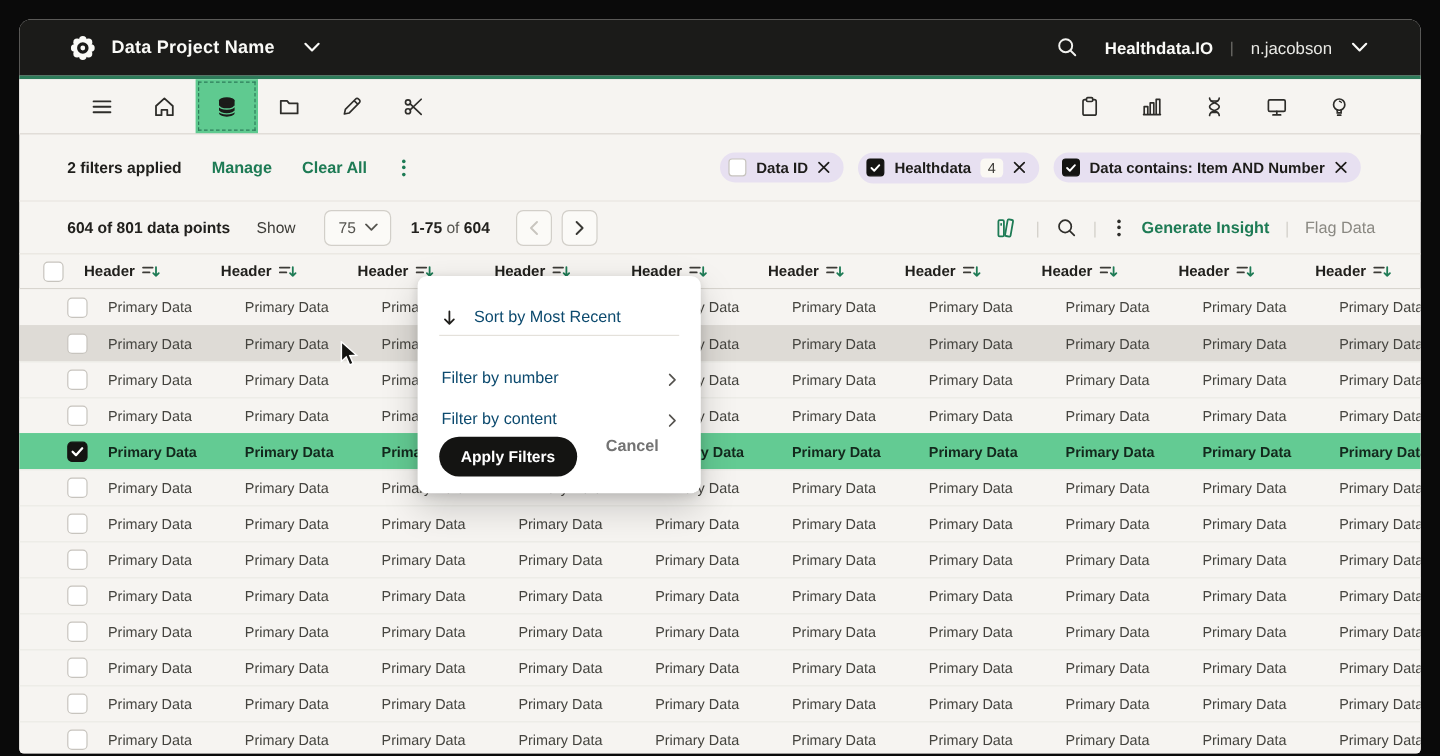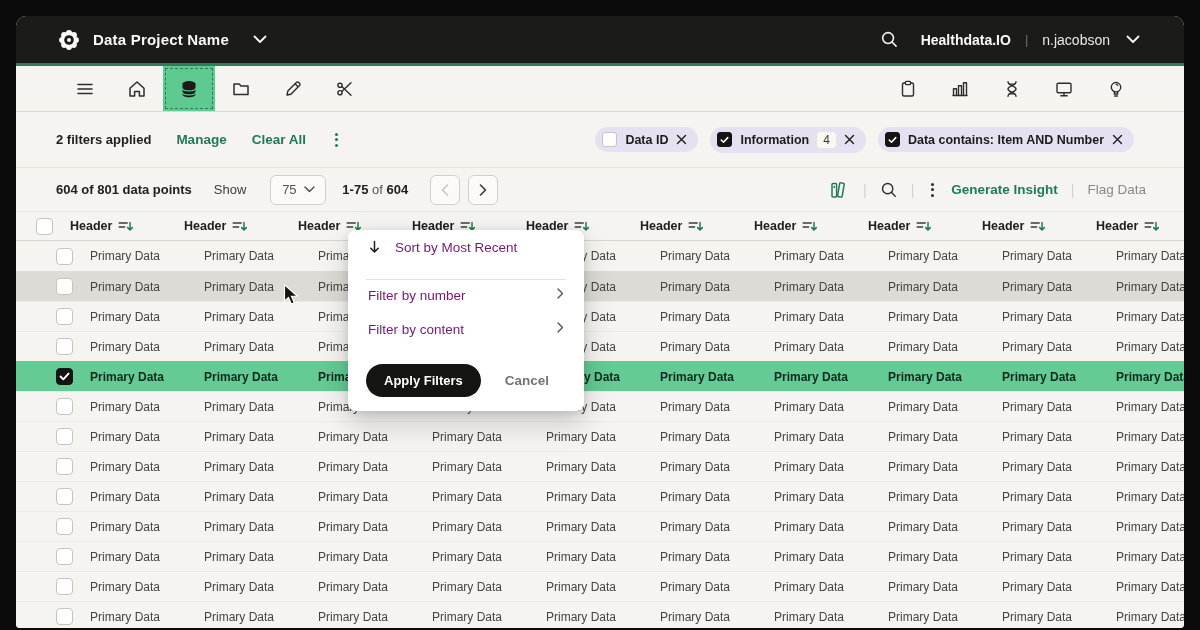--- a/index.html
+++ b/index.html
@@ -68,24 +68,24 @@
        padding-left:40px;background:#f6f4f1;border-top:1px solid #eceae5}
   .rows .row:first-child{border-top:none}
   .row.hover{background:#dedbd6;border-color:#dedbd6}
   .row.selected{background:#63cb93;border-color:#63cb93}
   .cell{font-size:12px;color:#45443f;white-space:nowrap;overflow:hidden}
   .row.selected .cell{font-weight:bold;color:#13291d}
 
   
   .menu{position:absolute;left:348px;top:230px;width:236px;background:#fff;border-radius:8px;
         box-shadow:0 12px 30px rgba(0,0,0,.18),0 2px 8px rgba(0,0,0,.12);padding:10px 0 14px;z-index:6}
-  .menu-item{display:flex;align-items:flex-start;gap:14px;padding:0 20px;height:31px;font-size:13.5px;color:#701a75;cursor:pointer}
+  .menu-item{display:flex;align-items:flex-end;gap:14px;padding:0 20px;height:31px;font-size:13.5px;color:#0c4a6e;cursor:pointer}
   .menu-item .grow{flex:1}
   .menu-divider{height:1px;background:#e4e1db;margin:8px 18px}
-  .menu-actions{display:flex;align-items:center;gap:24px;padding:8px 18px 0}
+  .menu-actions{display:flex;align-items:flex-start;gap:24px;padding:8px 18px 0}
   .apply-btn{background:#141412;color:#fff;border:none;border-radius:17px;padding:9px 18px;
              font-size:13px;font-weight:bold;font-family:inherit;cursor:pointer}
   .cancel-link{color:#737373;font-weight:bold;font-size:13.5px;cursor:pointer}
 
   .cursor{position:absolute;left:283px;top:284px;z-index:9;pointer-events:none}
 </style>
 </head>
 <body>
 
 <div class="card">
@@ -224,21 +224,21 @@
               <path d="M1.5 1.5l8 8m0-8l-8 8" stroke="#1d1c1a" stroke-width="1.4" stroke-linecap="round"></path>
             </svg>
         </span>
       </div>
       <div class="chip">
         <span class="checkbox small checked">
           <svg width="9" height="8" viewBox="0 0 11 9" fill="none">
               <path d="M1.5 4.5l2.8 2.8L9.5 1.6" stroke="#fff" stroke-width="1.9" stroke-linecap="round" stroke-linejoin="round"></path>
             </svg>
         </span>
-        <span class="chip-label">Information</span>
+        <span class="chip-label">Healthdata</span>
         <span class="count-badge">4</span>
         <span style="display:flex">
           <svg width="11" height="11" viewBox="0 0 11 11" fill="none">
               <path d="M1.5 1.5l8 8m0-8l-8 8" stroke="#1d1c1a" stroke-width="1.4" stroke-linecap="round"></path>
             </svg>
         </span>
       </div>
       <div class="chip">
         <span class="checkbox small checked">
           <svg width="9" height="8" viewBox="0 0 11 9" fill="none">

